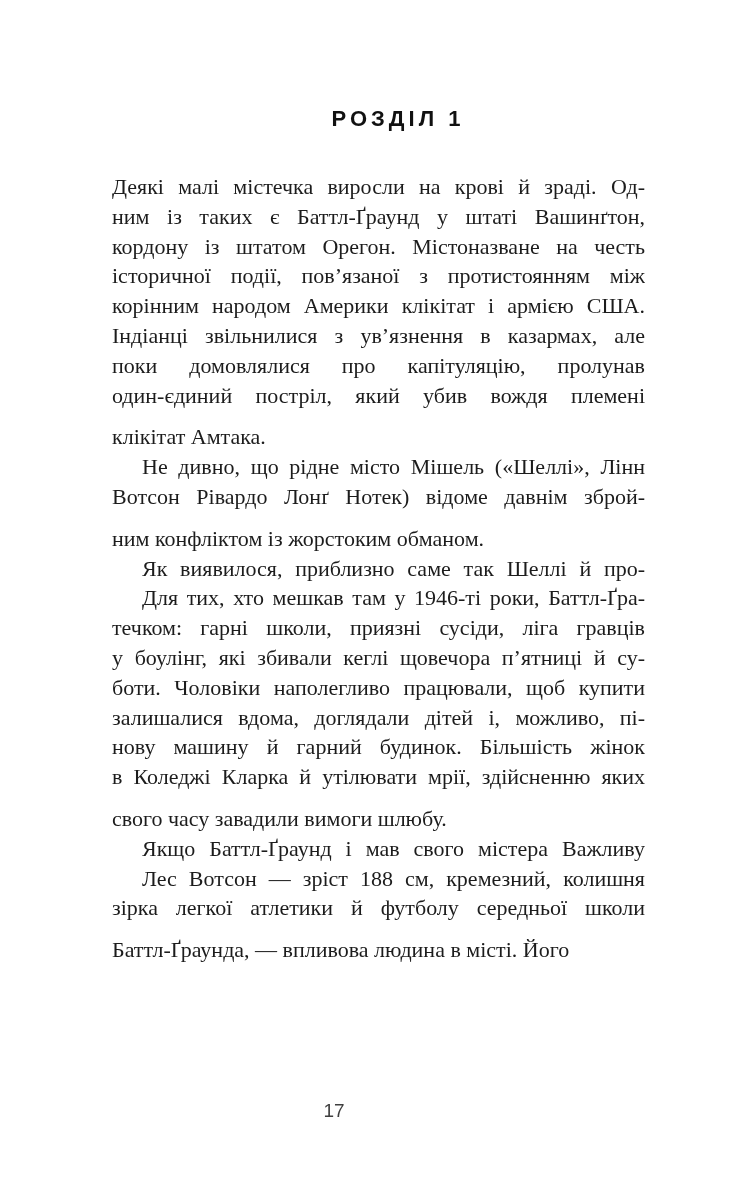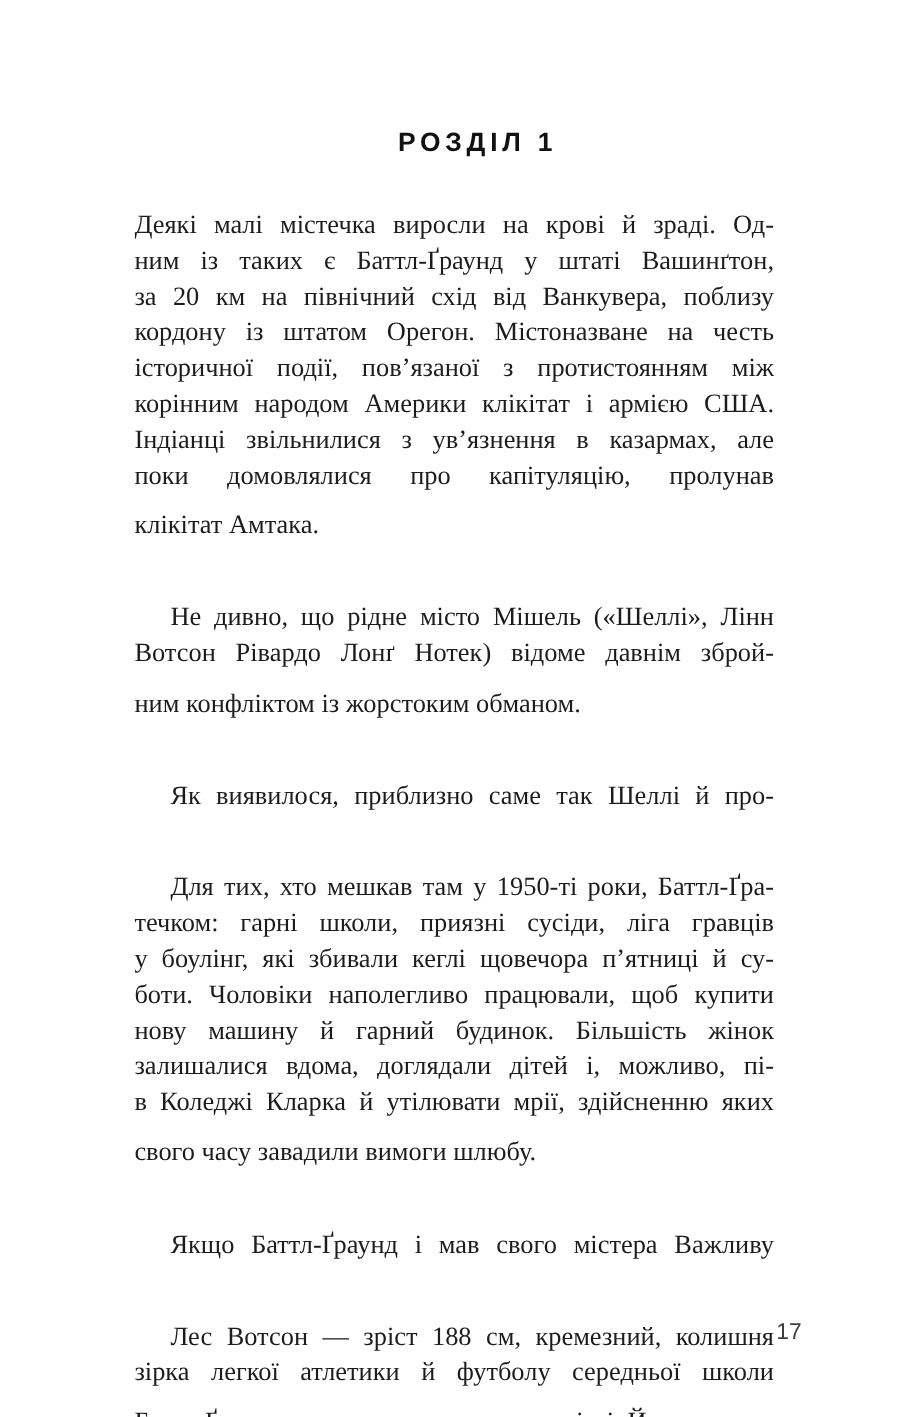--- a/index.html
+++ b/index.html
@@ -49,66 +49,65 @@
     text-align-last: justify;
     white-space: normal;
     overflow: hidden;
   }
   .line.last {
     text-align-last: left;
     margin-top: 12px;
   }
   .line.indent {
     padding-left: 30px;
-    margin-top: 47px;
   }
   .folio {
     position: absolute;
     top: 1100px;
     left: 0;
     width: 668px;
-    text-align: right;
+    text-align: center;
     font-family: "Liberation Sans", "DejaVu Sans", sans-serif;
     font-size: 19px;
     color: #3f3f3f;
   }
 </style>
 </head>
 <body>
 
 <div class="page">
   <h1 class="chapter-heading">РОЗДІЛ 1</h1>
 
   <div class="text-block">
       <p class="para">
         <span class="line">Деякі малі містечка виросли на крові й зраді. Од-</span>
         <span class="line">ним із таких є Баттл-Ґраунд у штаті Вашинґтон,</span>
-        <span class="line">за 20 км на північний схід від Ванкувера, поблизу</span>
         <span class="line">кордону із штатом Орегон. Містоназване на честь</span>
         <span class="line">історичної події, пов’язаної з протистоянням між</span>
         <span class="line">корінним народом Америки клікітат і армією США.</span>
         <span class="line">Індіанці звільнилися з ув’язнення в казармах, але</span>
         <span class="line">поки домовлялися про капітуляцію, пролунав</span>
+        <span class="line">один-єдиний постріл, який убив вождя племені</span>
         <span class="line last">клікітат Амтака.</span>
       </p>
       <p class="para">
         <span class="line indent">Не дивно, що рідне місто Мішель («Шеллі», Лінн</span>
         <span class="line">Вотсон Рівардо Лонґ Нотек) відоме давнім зброй-</span>
         <span class="line last">ним конфліктом із жорстоким обманом.</span>
       </p>
       <p class="para">
         <span class="line indent">Як виявилося, приблизно саме так Шеллі й про-</span>
       </p>
       <p class="para">
-        <span class="line indent">Для тих, хто мешкав там у 1950-ті роки, Баттл-Ґра-</span>
+        <span class="line indent">Для тих, хто мешкав там у 1946-ті роки, Баттл-Ґра-</span>
         <span class="line">течком: гарні школи, приязні сусіди, ліга гравців</span>
         <span class="line">у боулінг, які збивали кеглі щовечора п’ятниці й су-</span>
         <span class="line">боти. Чоловіки наполегливо працювали, щоб купити</span>
+        <span class="line">залишалися вдома, доглядали дітей і, можливо, пі-</span>
         <span class="line">нову машину й гарний будинок. Більшість жінок</span>
-        <span class="line">залишалися вдома, доглядали дітей і, можливо, пі-</span>
         <span class="line">в Коледжі Кларка й утілювати мрії, здійсненню яких</span>
         <span class="line last">свого часу завадили вимоги шлюбу.</span>
       </p>
       <p class="para">
         <span class="line indent">Якщо Баттл-Ґраунд і мав свого містера Важливу</span>
       </p>
       <p class="para">
         <span class="line indent">Лес Вотсон — зріст 188 см, кремезний, колишня</span>
         <span class="line">зірка легкої атлетики й футболу середньої школи</span>
         <span class="line last">Баттл-Ґраунда, — впливова людина в місті. Його</span>

